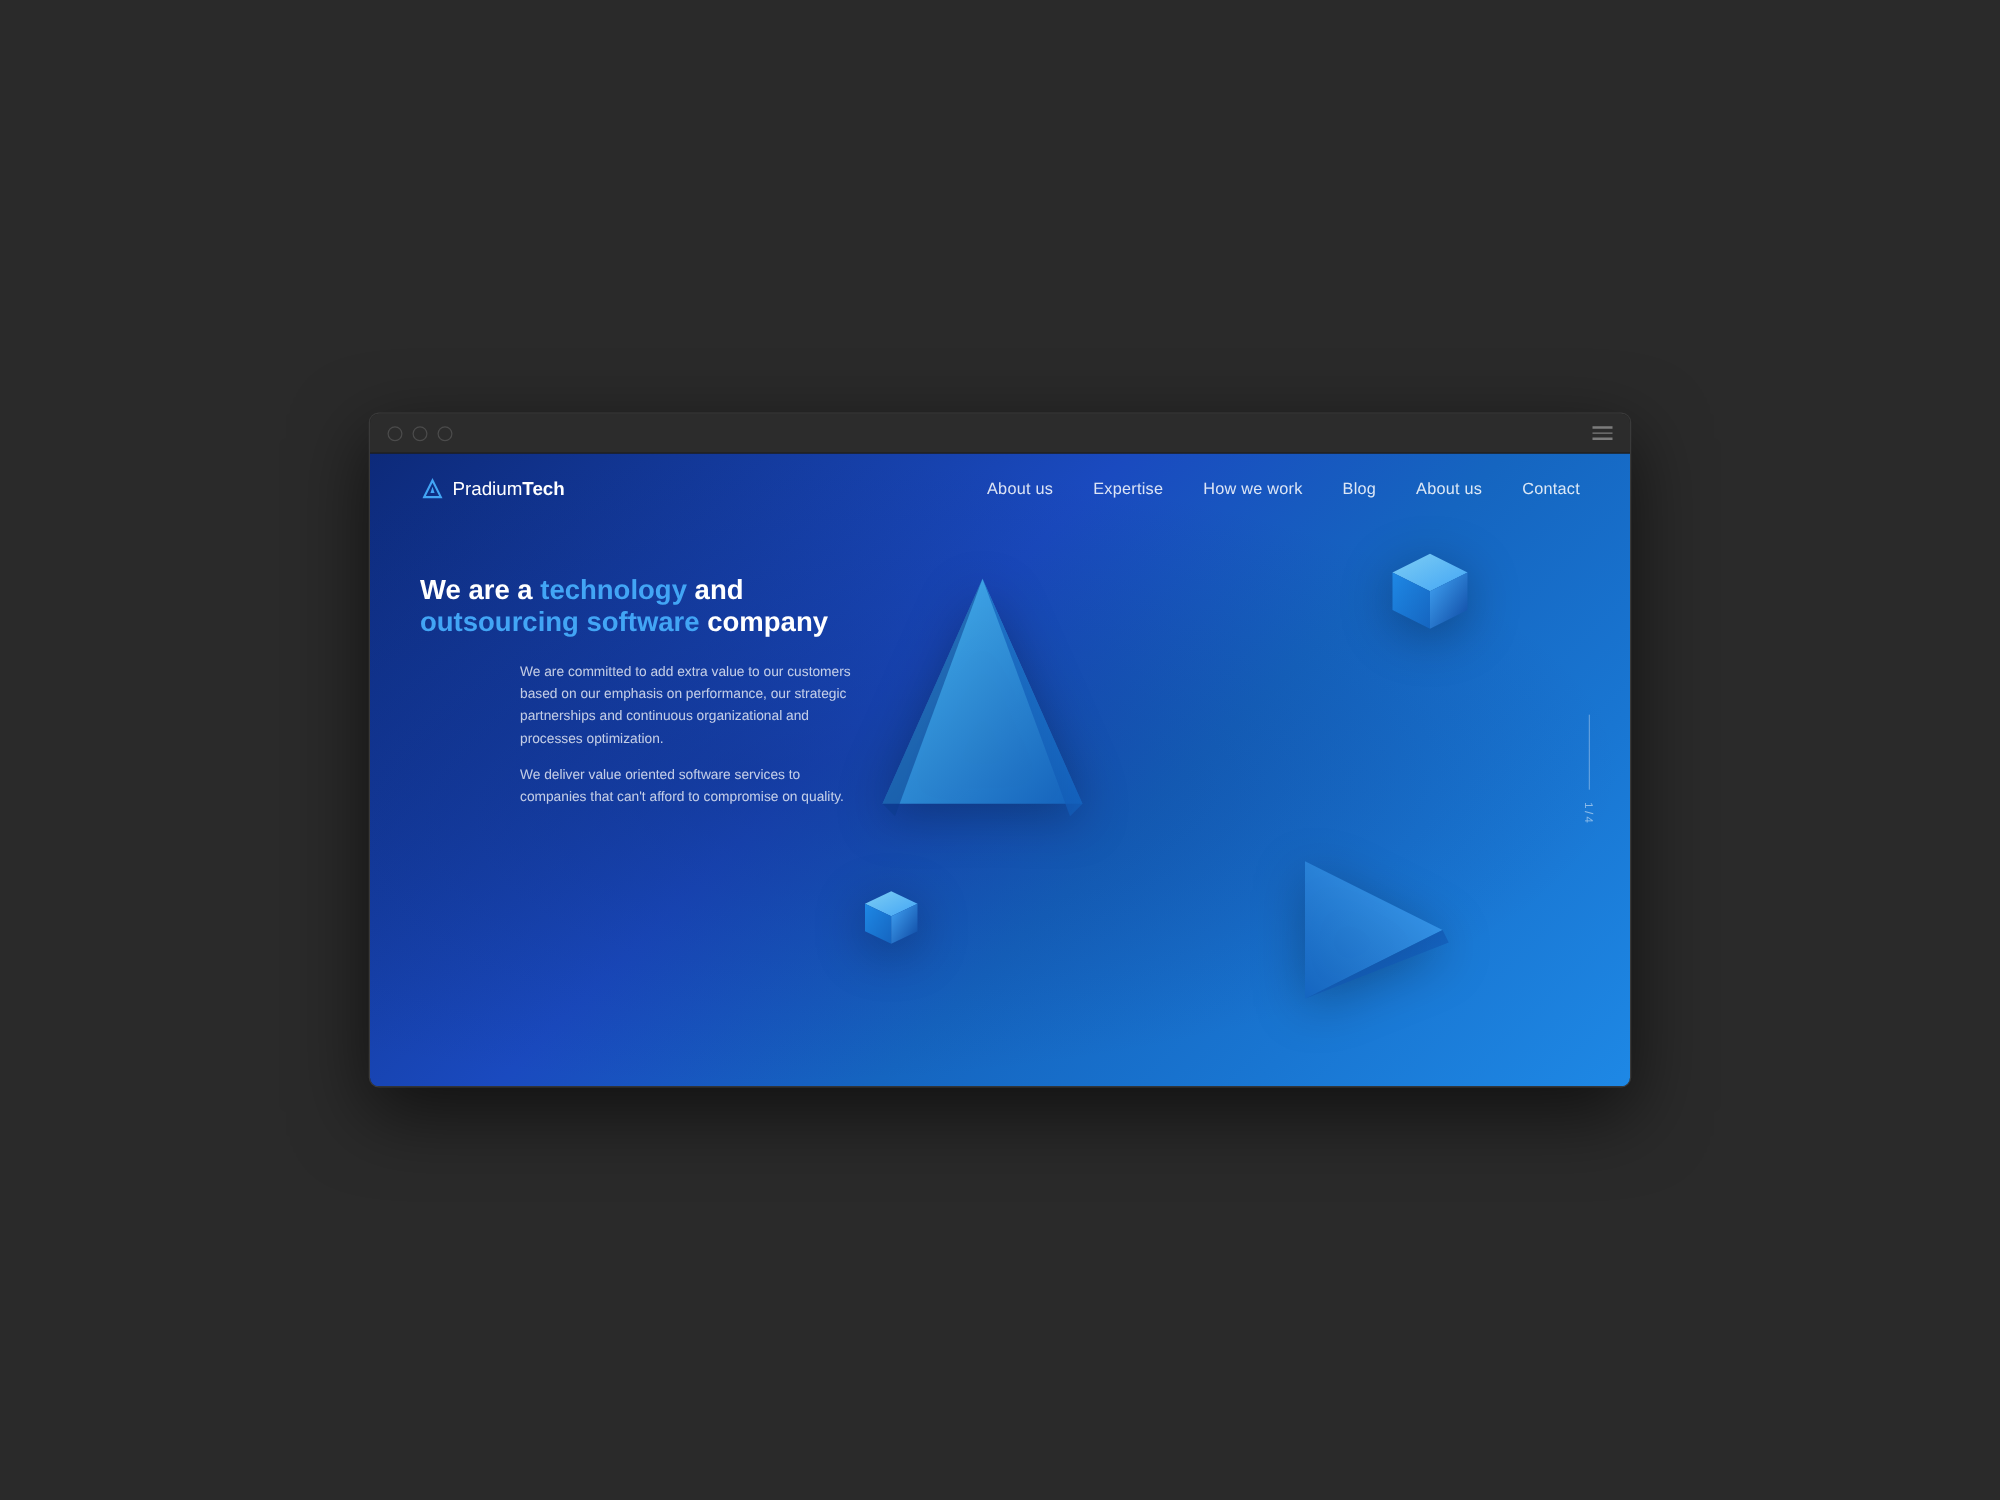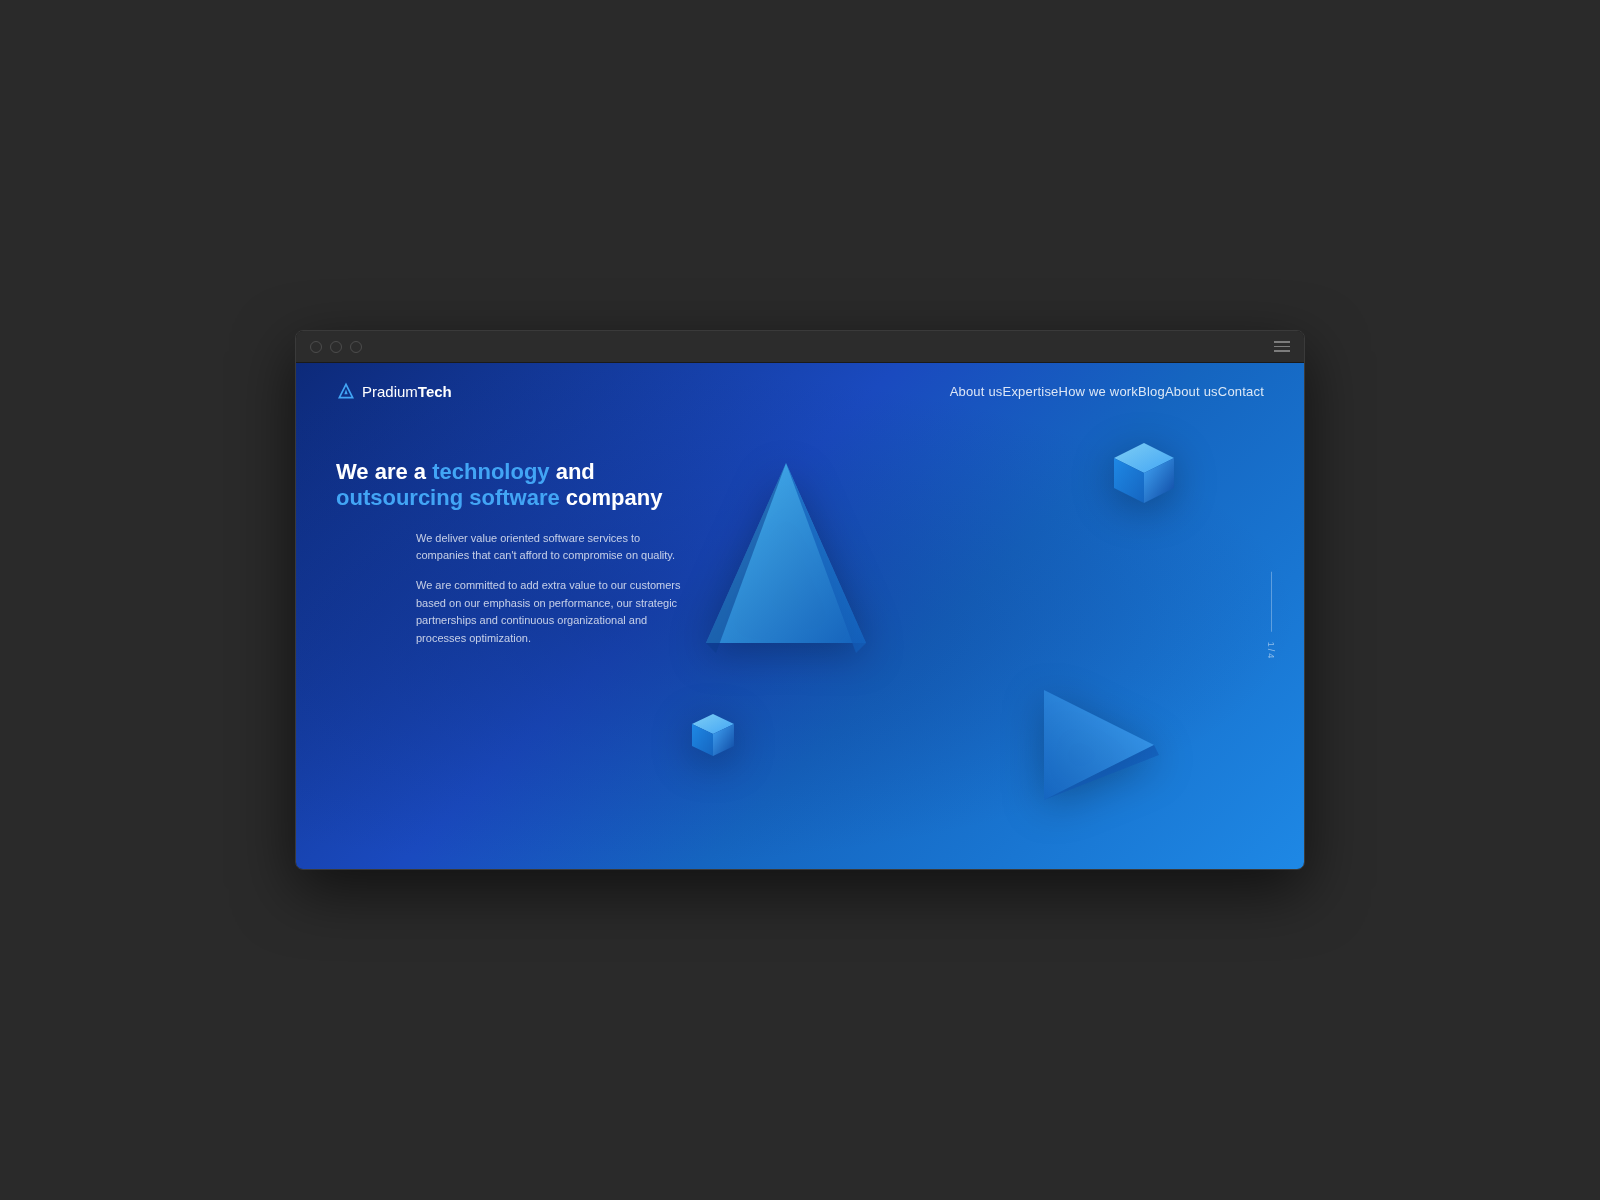--- a/index.html
+++ b/index.html
@@ -99,20 +99,21 @@
       font-weight: 400;
     }
 
     .logo-text-tech {
       color: white;
       font-weight: 700;
     }
 
     .nav-links {
       display: flex;
+      gap: 32px;
       list-style: none;
     }
 
     .nav-links li a {
       color: rgba(255,255,255,0.85);
       text-decoration: none;
       font-size: 13px;
       font-weight: 400;
       letter-spacing: 0.2px;
     }
@@ -373,22 +374,22 @@
       </ul>
     </nav>
 
     <section class="hero">
       <h1 class="hero-title">
         <span>We are a </span><span class="accent">technology</span><span> and</span><br>
         <span class="accent">outsourcing software</span><span> company</span>
       </h1>
 
       <div class="hero-description">
+        <p class="hero-desc-text">We are committed to add extra value to our customers based on our emphasis on performance, our strategic partnerships and continuous organizational and processes optimization.</p>
         <p class="hero-desc-text">We deliver value oriented software services to companies that can't afford to compromise on quality.</p>
-        <p class="hero-desc-text">We are committed to add extra value to our customers based on our emphasis on performance, our strategic partnerships and continuous organizational and processes optimization.</p>
       </div>
     </section>
 
     <div class="scroll-indicator">
       <div class="scroll-line"></div>
       <div class="scroll-numbers" style="writing-mode: vertical-rl; color: rgba(255, 255, 255, 0.5); font-size: 9px; letter-spacing: 2px; margin-top: 6px;">1/4</div>
     </div>
   </div>
 </div>
 

